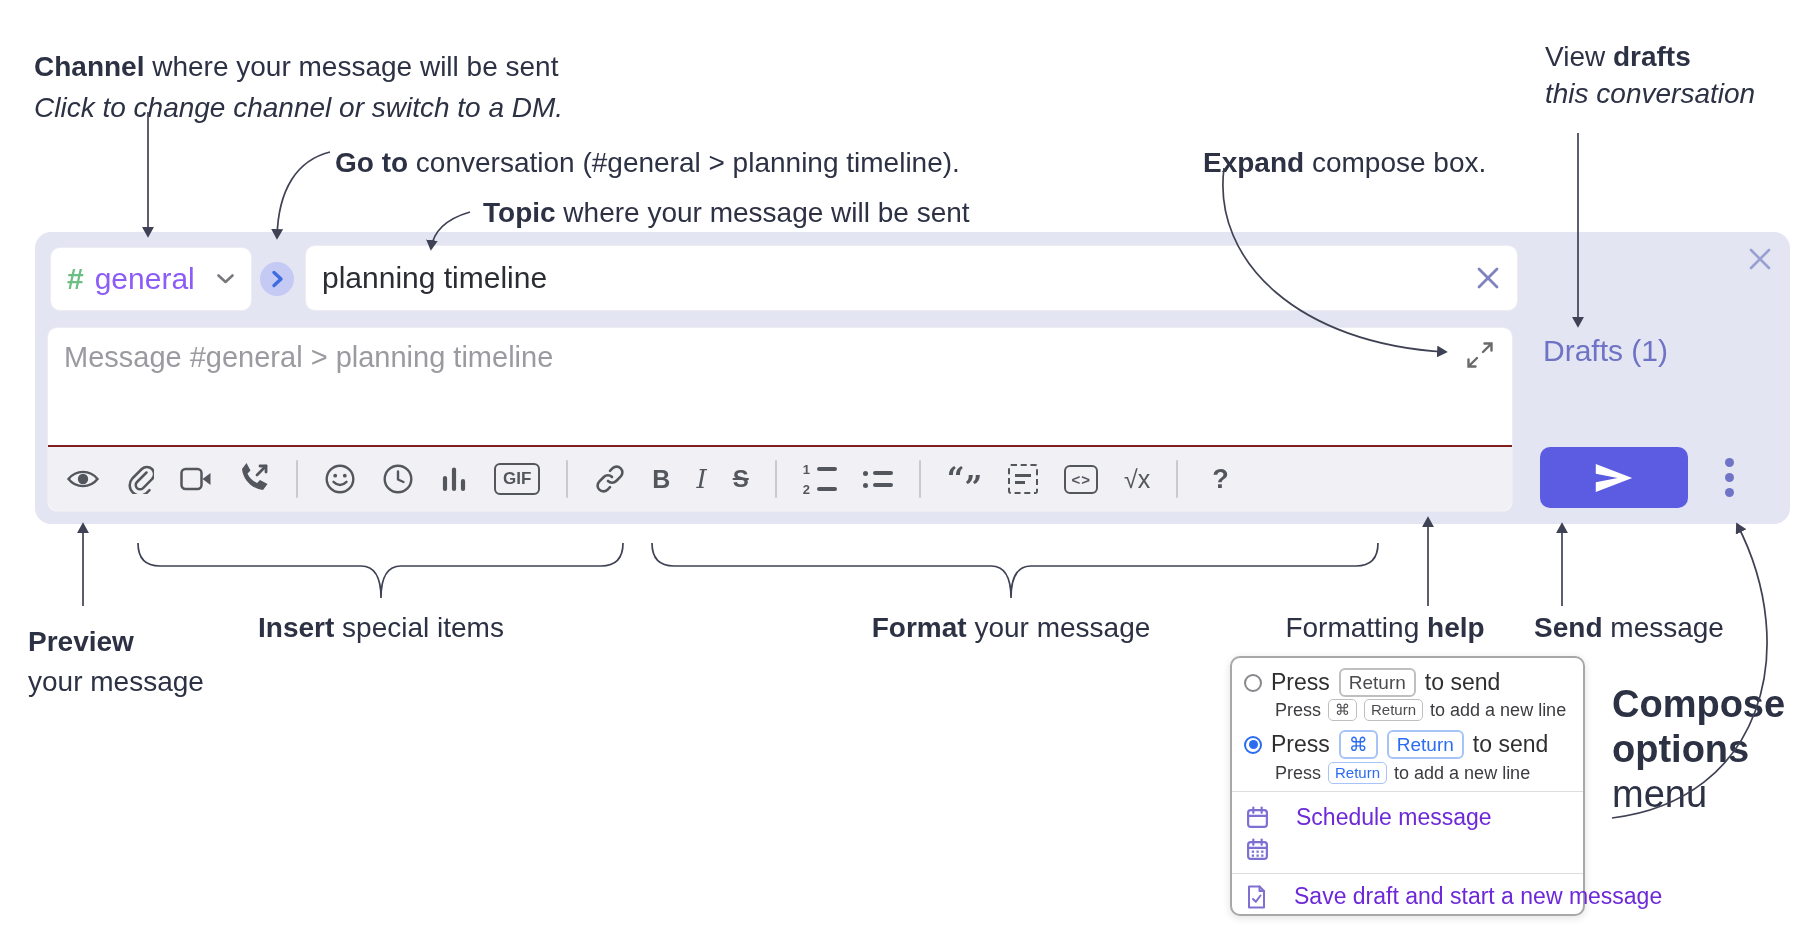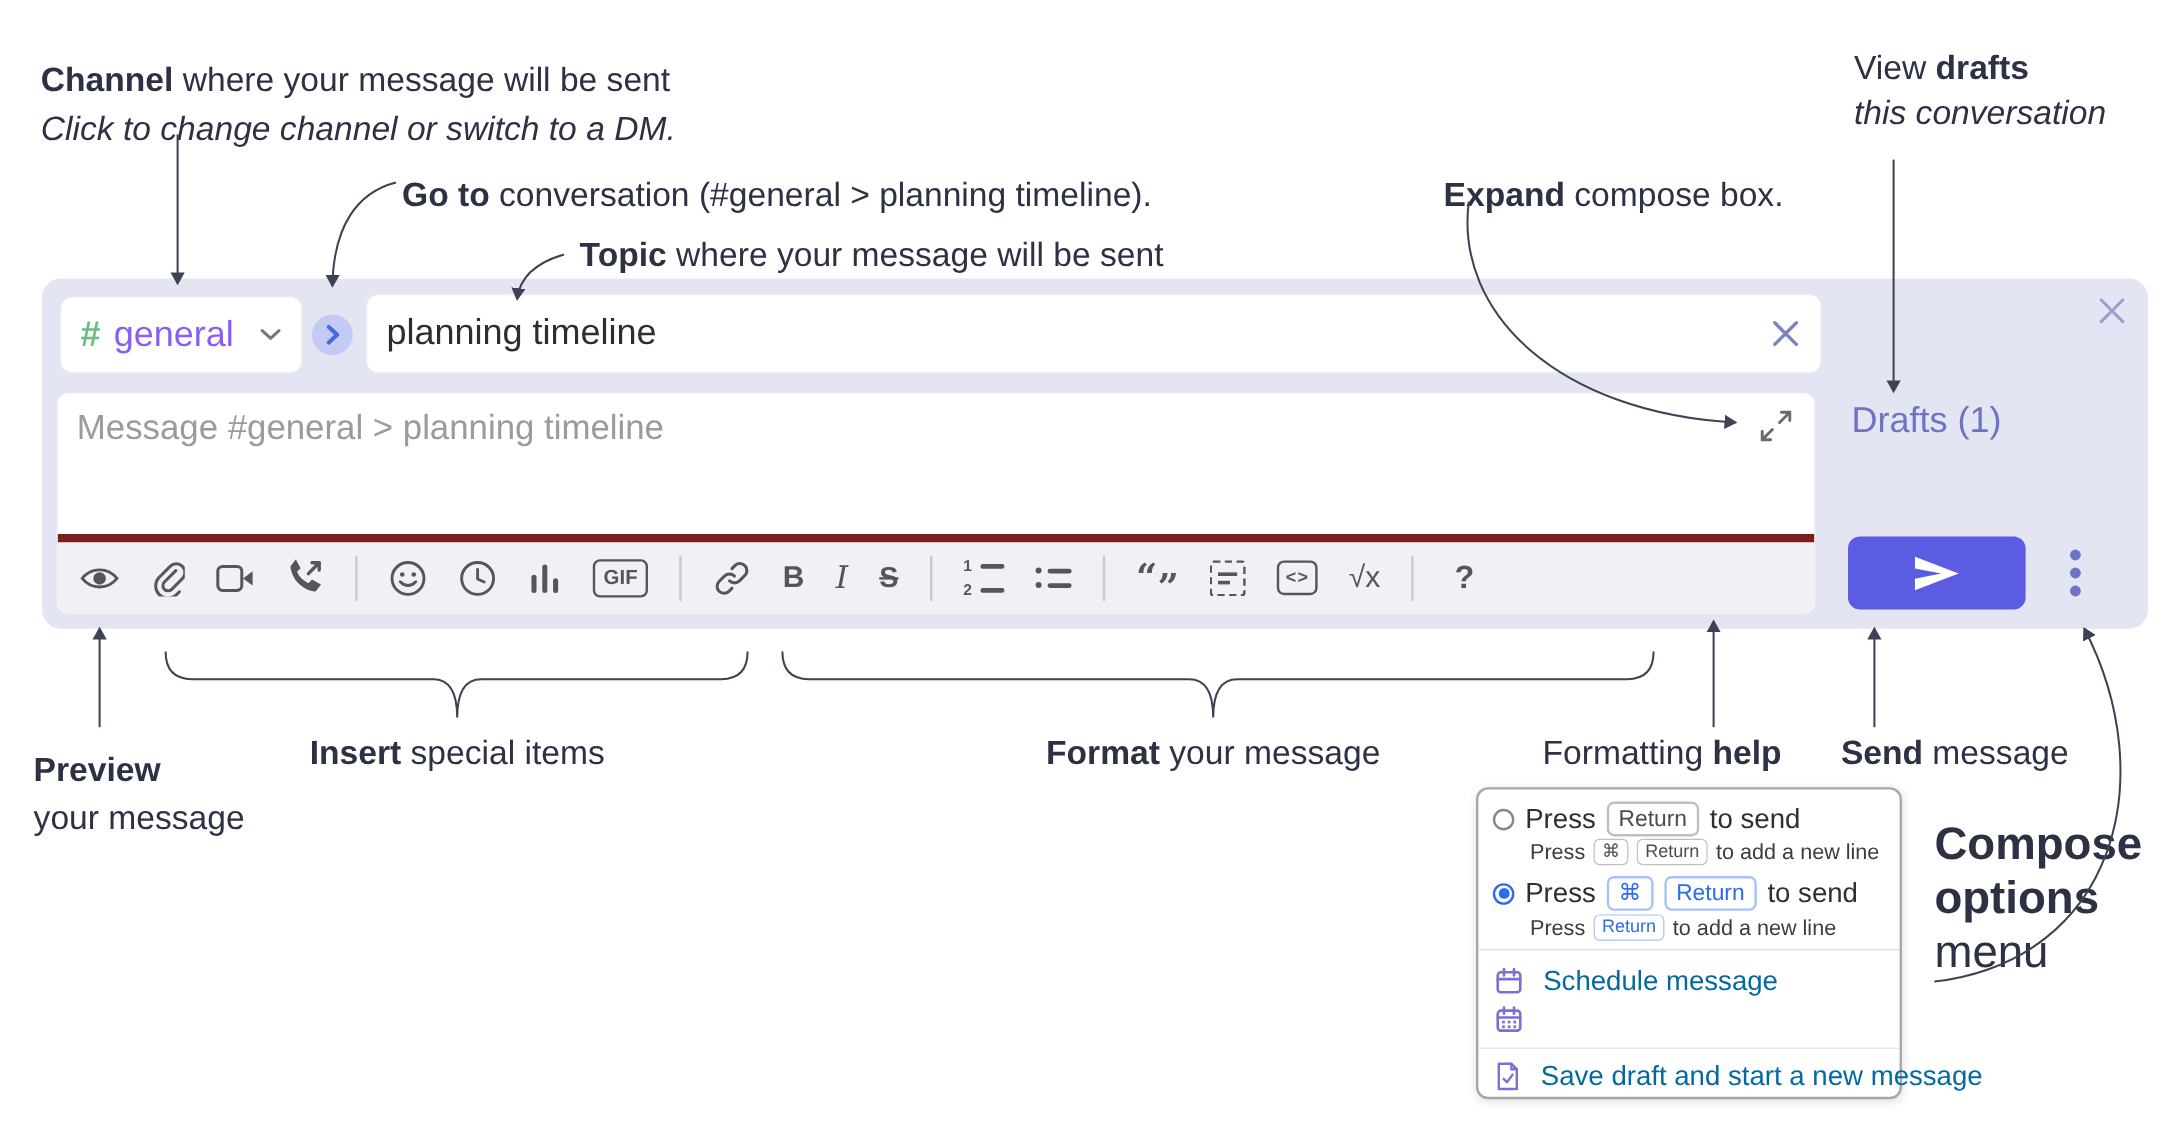--- a/index.html
+++ b/index.html
@@ -26,21 +26,21 @@
   .topic-input{width:100%;height:100%;box-sizing:border-box;border:1px solid #ececf2;
                border-radius:10px;font-family:"Liberation Sans",sans-serif;font-size:30px;
                color:#2b2d33;padding:0 60px 0 16px;outline:none;background:#fff;}
   .clear-x{position:absolute;right:18px;top:21px;cursor:pointer;line-height:0;}
   .close-x{position:absolute;right:16px;top:13px;cursor:pointer;line-height:0;}
   .msgbox{position:absolute;left:12px;top:95px;width:1466px;height:185px;background:#fff;
           border-radius:10px;border:1px solid #ececf2;box-sizing:border-box;text-decoration:underline;}
   .placeholder{position:absolute;left:16px;top:13px;font-size:29px;color:#9a9aa0;}
   .expand-ic{position:absolute;right:18px;top:13px;line-height:0;cursor:pointer;}
   .tbar{position:absolute;left:0;bottom:0;width:100%;height:66px;background:#f1f1f5;
-        border-radius:0 0 10px 10px;border-top:7px solid #7f1d1d;display:flex;align-items:center;
+        border-radius:0 0 10px 10px;border-top:2px solid #7f1d1d;display:flex;align-items:center;
         padding:0 18px;box-sizing:border-box;gap:26px;color:#54565e;}
   .tbi{display:inline-flex;align-items:center;justify-content:center;line-height:0;cursor:pointer;}
   .tb-div{width:2px;height:38px;background:#c9c9cf;border-radius:1px;}
   .tb-b{font-size:25px;font-weight:800;line-height:1;}
   .tb-i{font-family:"DejaVu Serif",serif;font-style:italic;font-size:26px;line-height:1;}
   .tb-s{font-size:24px;font-weight:600;text-decoration:line-through;line-height:1;}
   .gifbox{border:2.5px solid #54565e;border-radius:6px;font-size:17px;font-weight:700;
           line-height:26px;padding:1px 7px;}
   .olwrap,.ulwrap{display:flex;flex-direction:column;gap:7px;}
   .olrow,.ulrow{display:flex;align-items:center;gap:5px;}
@@ -72,22 +72,22 @@
         color:#3c3c40;white-space:nowrap;}
   .key{border:2px solid #bfbfbf;border-radius:6px;padding:0 8px;font-size:19px;line-height:25px;
        color:#4c4c50;background:#fff;}
   .key.sm{font-size:15px;line-height:20px;padding:0 6px;border-width:1.5px;border-radius:5px;}
   .key.blue{border-color:#a6c4f7;color:#2b6cf0;}
   .radio{width:18px;height:18px;border-radius:50%;border:2.5px solid #87878c;box-sizing:border-box;
          flex:0 0 auto;display:flex;align-items:center;justify-content:center;cursor:pointer;}
   .radio.sel{border-color:#2b6cf0;}
   .rdot{width:9px;height:9px;border-radius:50%;background:#2b6cf0;}
   .mdiv{position:absolute;left:0;width:100%;border-top:1.5px solid #dedee2;}
-  .mitem{position:absolute;left:13px;display:flex;align-items:center;gap:16px;font-size:23px;
-         color:#0369a1;white-space:nowrap;cursor:pointer;}
+  .mitem{position:absolute;left:13px;display:flex;align-items:center;gap:26px;font-size:23px;
+         color:#6d28d9;white-space:nowrap;cursor:pointer;}
   
   #overlay{position:absolute;left:0;top:0;pointer-events:none;}
 </style>
 </head>
 <body>
 
 <div class="ann" style="left:34px;top:26px">
   <div><b>Channel</b><span> where your message will be sent</span></div>
   <div class="it">Click to change channel or switch to a DM.</div>
 </div>

